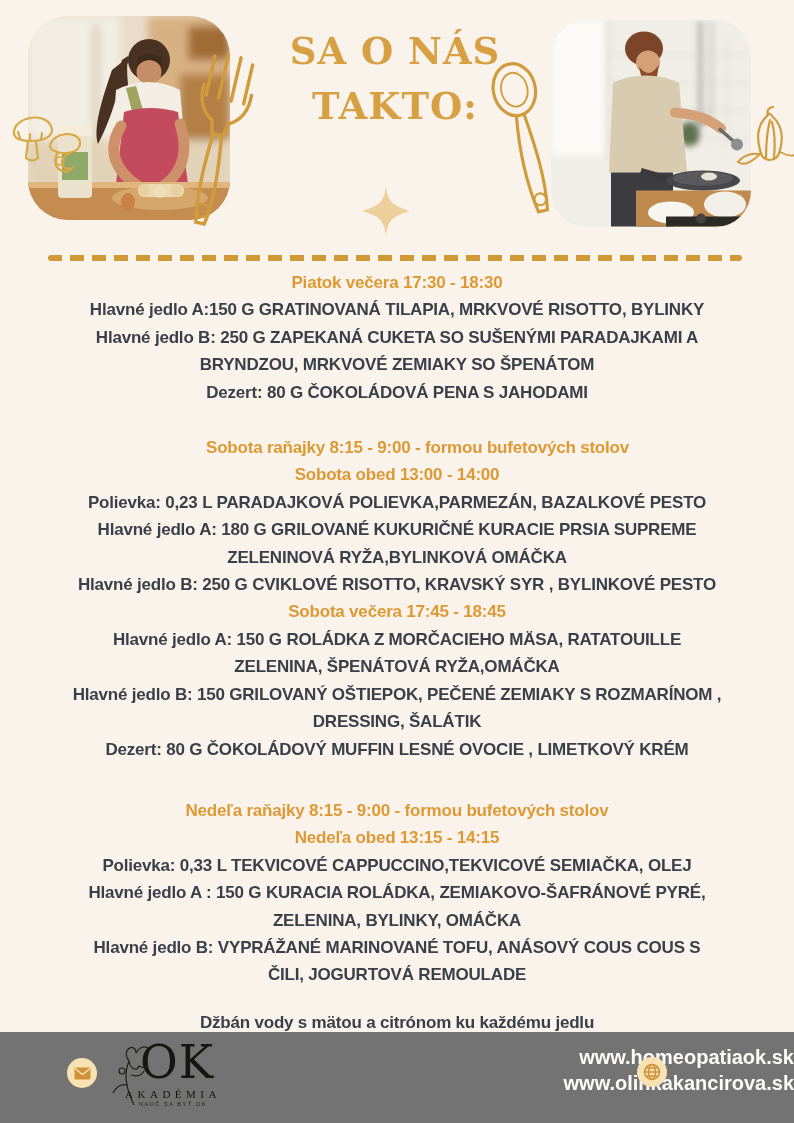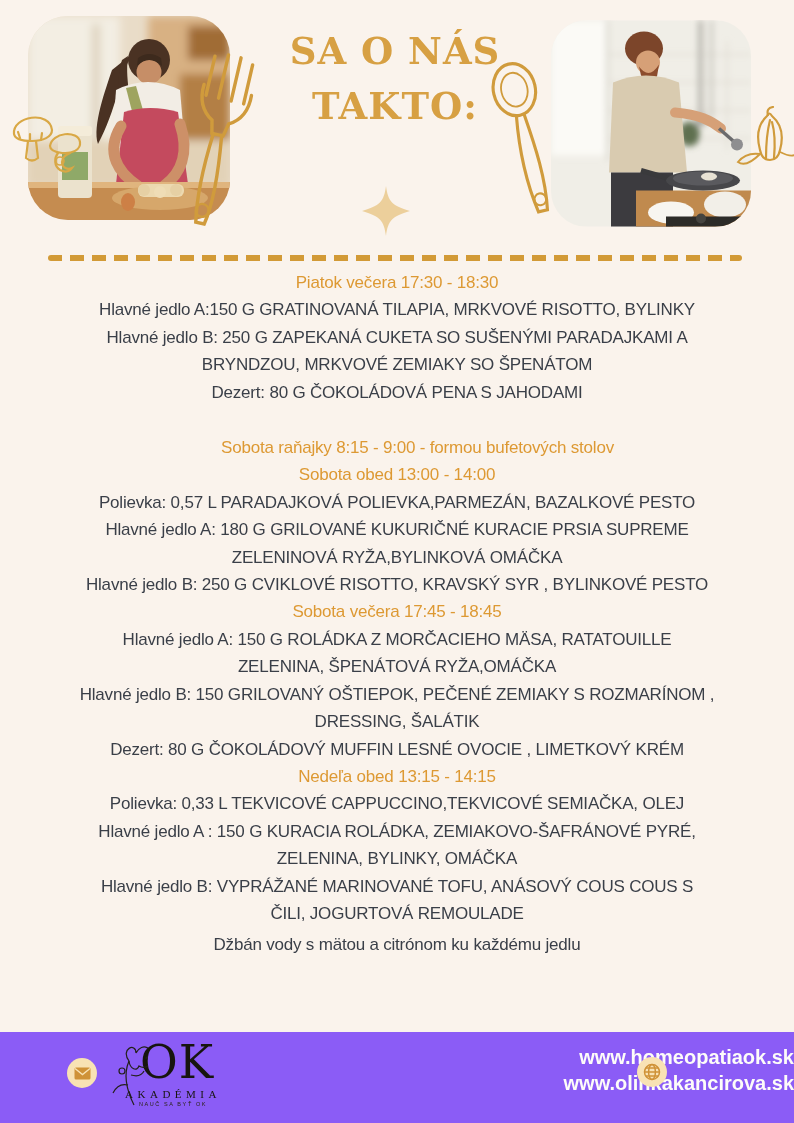--- a/index.html
+++ b/index.html
@@ -22,27 +22,27 @@
   .spoon{left:490px;top:48px;width:76px;height:190px;transform:rotate(-13deg);}
   .mushrooms{left:8px;top:104px;width:86px;height:74px;}
   .garlic{left:736px;top:106px;width:62px;height:72px;}
   .sparkle{left:362px;top:186px;width:48px;height:50px;}
 
   .divider{position:absolute;left:48px;top:255px;width:694px;height:6px;border-radius:3px;
            background:repeating-linear-gradient(90deg,#d29a36 0 14px,transparent 14px 22px);}
 
   
   .menu{position:absolute;left:0;top:269px;width:794px;text-align:center;}
-  .row{line-height:27.4px;font-size:17px;font-weight:normal;letter-spacing:-0.2px;white-space:nowrap;}
+  .row{line-height:27.4px;font-size:17px;font-weight:bold;letter-spacing:-0.2px;white-space:nowrap;}
   .row.h{color:#dd9933;}
   .row.b{color:#3a3f48;}
-  .g28{margin-top:28px;padding-left:41px;} .g34{margin-top:34px;} .g12{margin-top:4px;}
+  .g28{margin-top:28px;padding-left:41px;} .g34{margin-top:34px;} .g12{margin-top:20px;}
 
   
-  .footer{position:absolute;left:0;top:1032px;width:794px;height:91px;background:#8b5cf6;}
+  .footer{position:absolute;left:0;top:1032px;width:794px;height:91px;background:#737373;}
   .icon-circle{position:absolute;width:30px;height:30px;border-radius:50%;background:#f8e2b4;
                display:flex;align-items:center;justify-content:center;cursor:pointer;}
   .ic-mail{left:67px;top:26px;}
   .ic-globe{left:637px;top:25px;}
   .icon-circle svg{display:block;}
 
   .logo{position:absolute;left:100px;top:3px;width:140px;text-align:center;color:#17150f;}
   .logo-flower{position:absolute;left:4px;top:6px;width:44px;height:66px;}
   .logo-ok{font-family:"DejaVu Serif",serif;font-size:46px;line-height:54px;letter-spacing:1px;
            margin-left:14px;}
@@ -194,30 +194,31 @@
   <div class="divider"></div>
 
   <div class="menu" id="menu">
       <div class="row h">Piatok večera 17:30 - 18:30</div>
       <div class="row b">Hlavné jedlo A:150 G GRATINOVANÁ TILAPIA, MRKVOVÉ RISOTTO, BYLINKY</div>
       <div class="row b">Hlavné jedlo B: 250 G ZAPEKANÁ CUKETA SO SUŠENÝMI PARADAJKAMI A</div>
       <div class="row b">BRYNDZOU, MRKVOVÉ ZEMIAKY SO ŠPENÁTOM</div>
       <div class="row b">Dezert: 80 G ČOKOLÁDOVÁ PENA S JAHODAMI</div>
       <div class="row h g28">Sobota raňajky 8:15 - 9:00 - formou bufetových stolov</div>
       <div class="row h">Sobota obed 13:00 - 14:00</div>
-      <div class="row b">Polievka: 0,57 L PARADAJKOVÁ POLIEVKA,PARMEZÁN, BAZALKOVÉ PESTO</div>
+      <div class="row b">Polievka: 0,23 L PARADAJKOVÁ POLIEVKA,PARMEZÁN, BAZALKOVÉ PESTO</div>
       <div class="row b">Hlavné jedlo A: 180 G GRILOVANÉ KUKURIČNÉ KURACIE PRSIA SUPREME</div>
       <div class="row b">ZELENINOVÁ RYŽA,BYLINKOVÁ OMÁČKA</div>
       <div class="row b">Hlavné jedlo B: 250 G CVIKLOVÉ RISOTTO, KRAVSKÝ SYR , BYLINKOVÉ PESTO</div>
       <div class="row h">Sobota večera 17:45 - 18:45</div>
       <div class="row b">Hlavné jedlo A: 150 G ROLÁDKA Z MORČACIEHO MÄSA, RATATOUILLE</div>
       <div class="row b">ZELENINA, ŠPENÁTOVÁ RYŽA,OMÁČKA</div>
       <div class="row b">Hlavné jedlo B: 150 GRILOVANÝ OŠTIEPOK, PEČENÉ ZEMIAKY S ROZMARÍNOM ,</div>
       <div class="row b">DRESSING, ŠALÁTIK</div>
       <div class="row b">Dezert: 80 G ČOKOLÁDOVÝ MUFFIN LESNÉ OVOCIE , LIMETKOVÝ KRÉM</div>
+      <div class="row h g34">Nedeľa raňajky 8:15 - 9:00 - formou bufetových stolov</div>
       <div class="row h">Nedeľa obed 13:15 - 14:15</div>
       <div class="row b">Polievka: 0,33 L TEKVICOVÉ CAPPUCCINO,TEKVICOVÉ SEMIAČKA, OLEJ</div>
       <div class="row b">Hlavné jedlo A : 150 G KURACIA ROLÁDKA, ZEMIAKOVO-ŠAFRÁNOVÉ PYRÉ,</div>
       <div class="row b">ZELENINA, BYLINKY, OMÁČKA</div>
       <div class="row b">Hlavné jedlo B: VYPRÁŽANÉ MARINOVANÉ TOFU, ANÁSOVÝ COUS COUS S</div>
       <div class="row b">ČILI, JOGURTOVÁ REMOULADE</div>
       <div class="row b g12">Džbán vody s mätou a citrónom ku každému jedlu</div>
     </div>
 
   <div class="footer">

